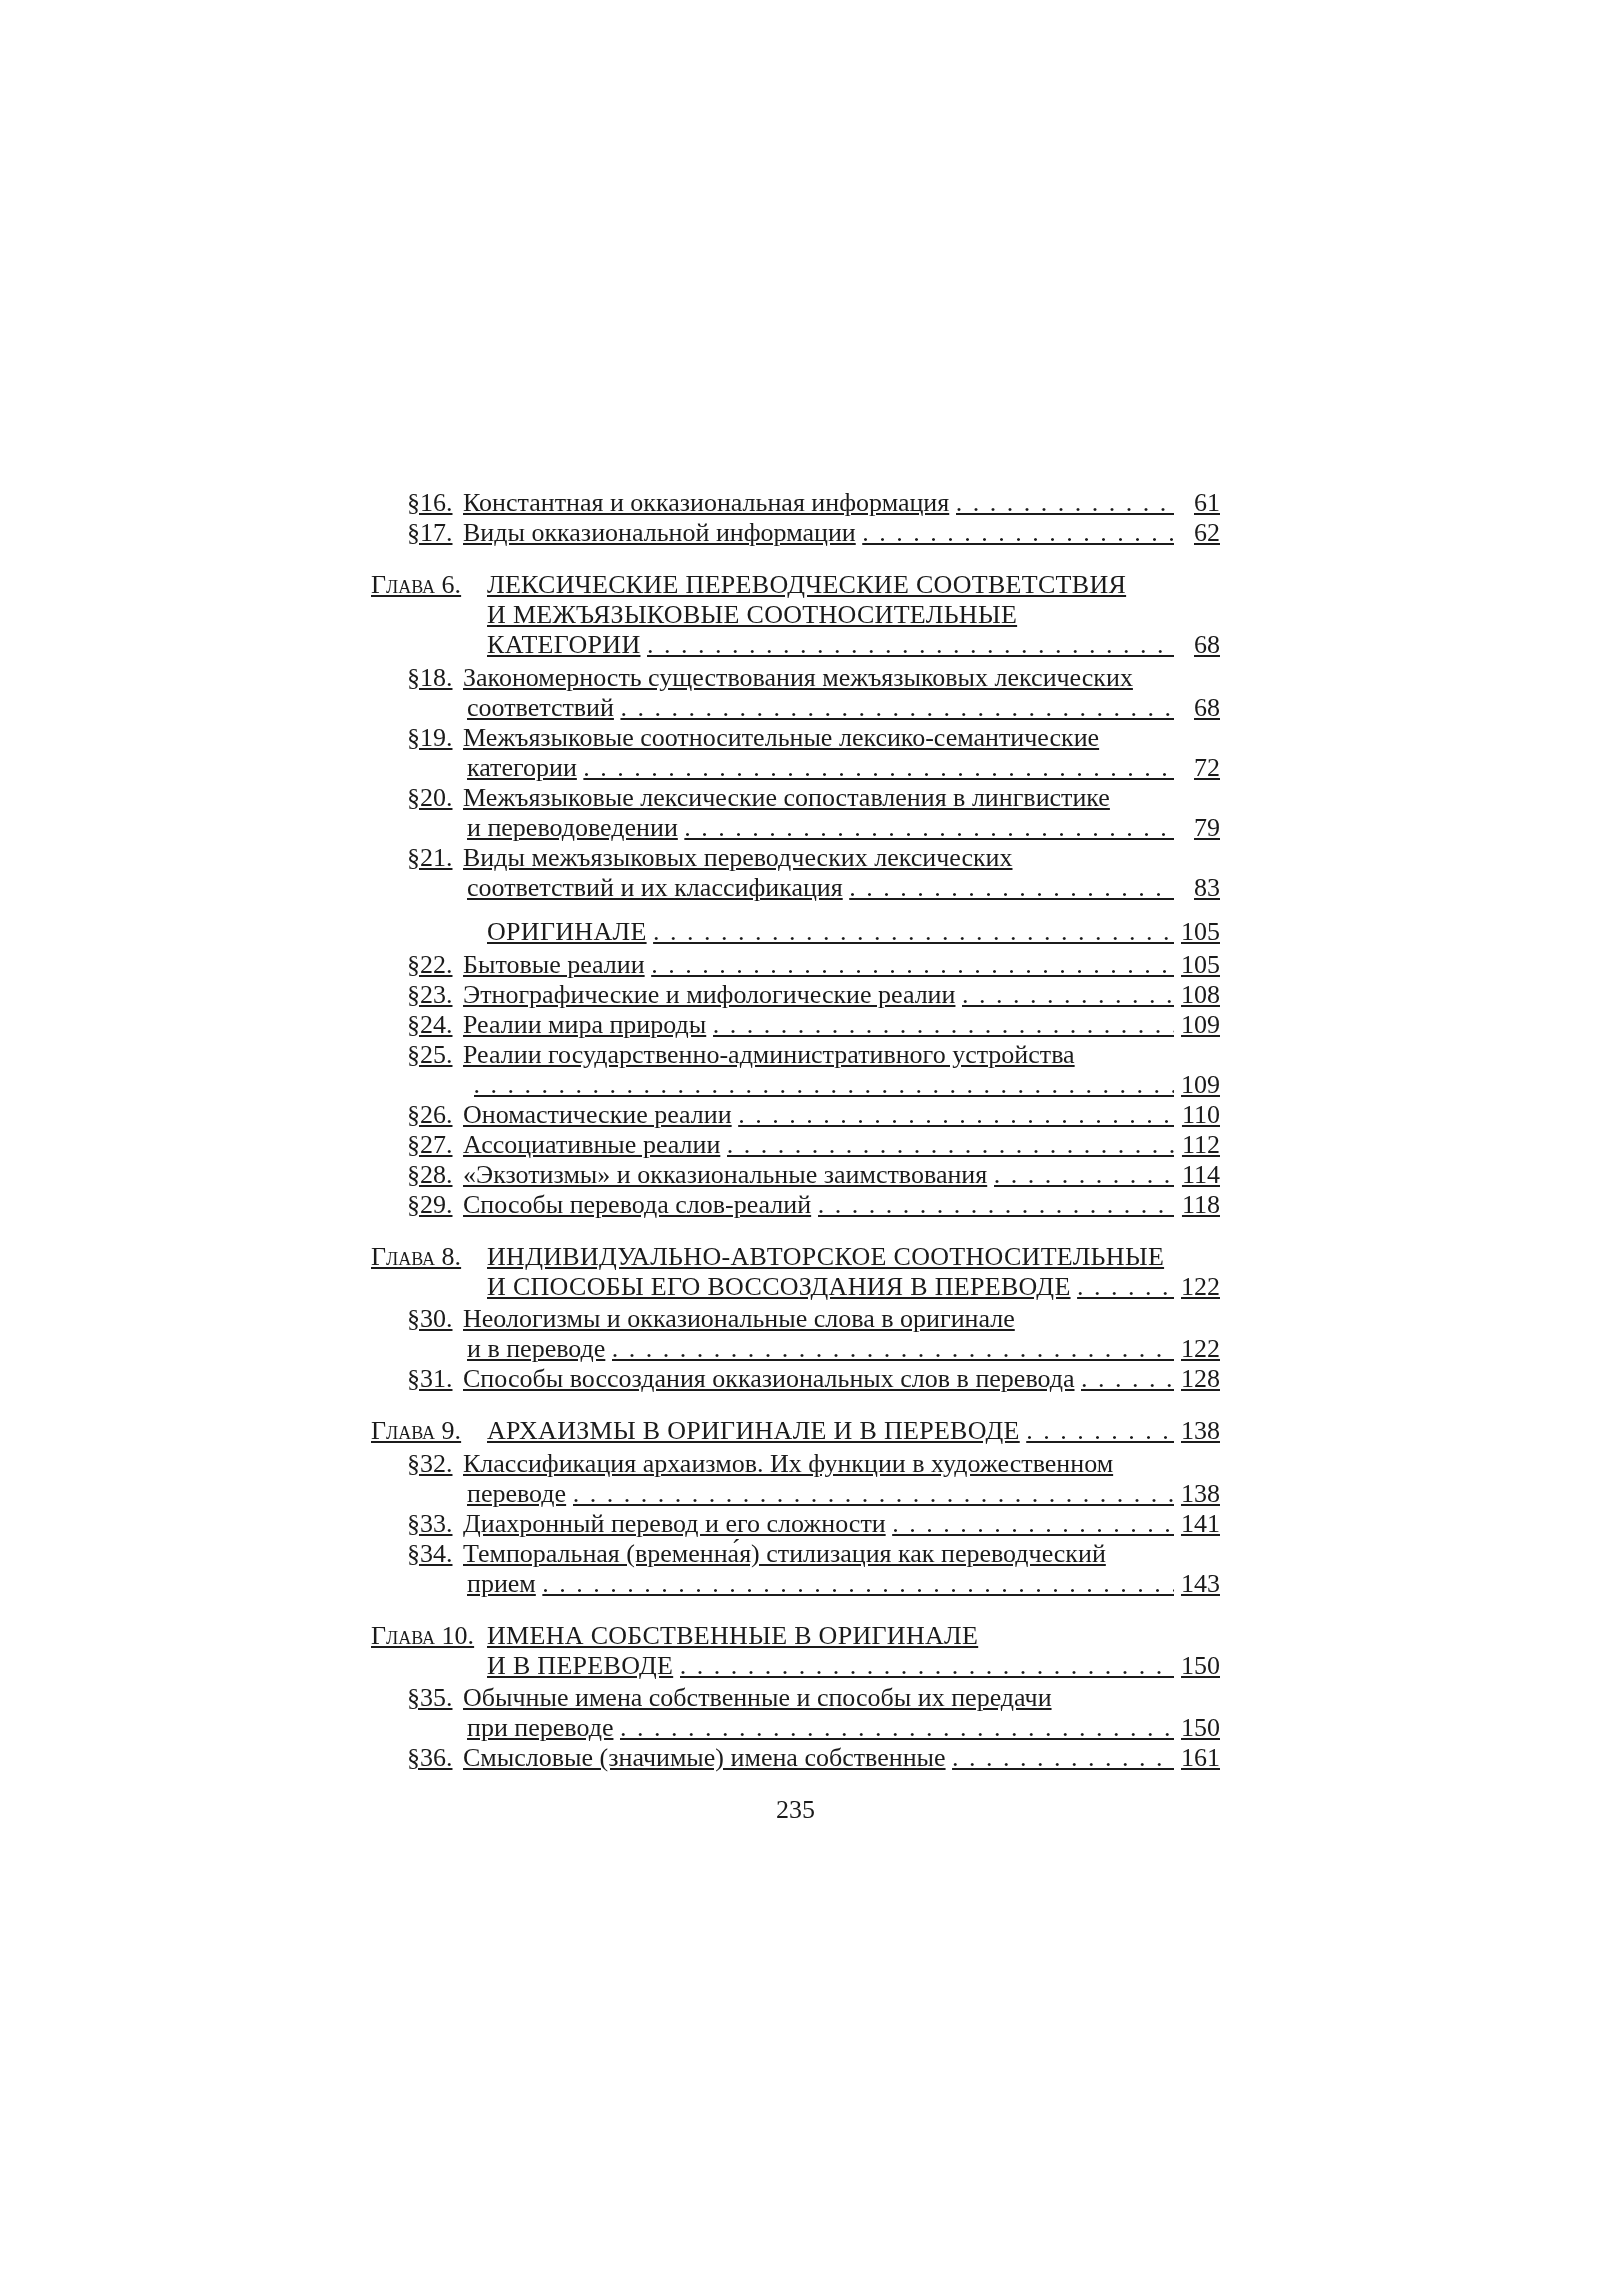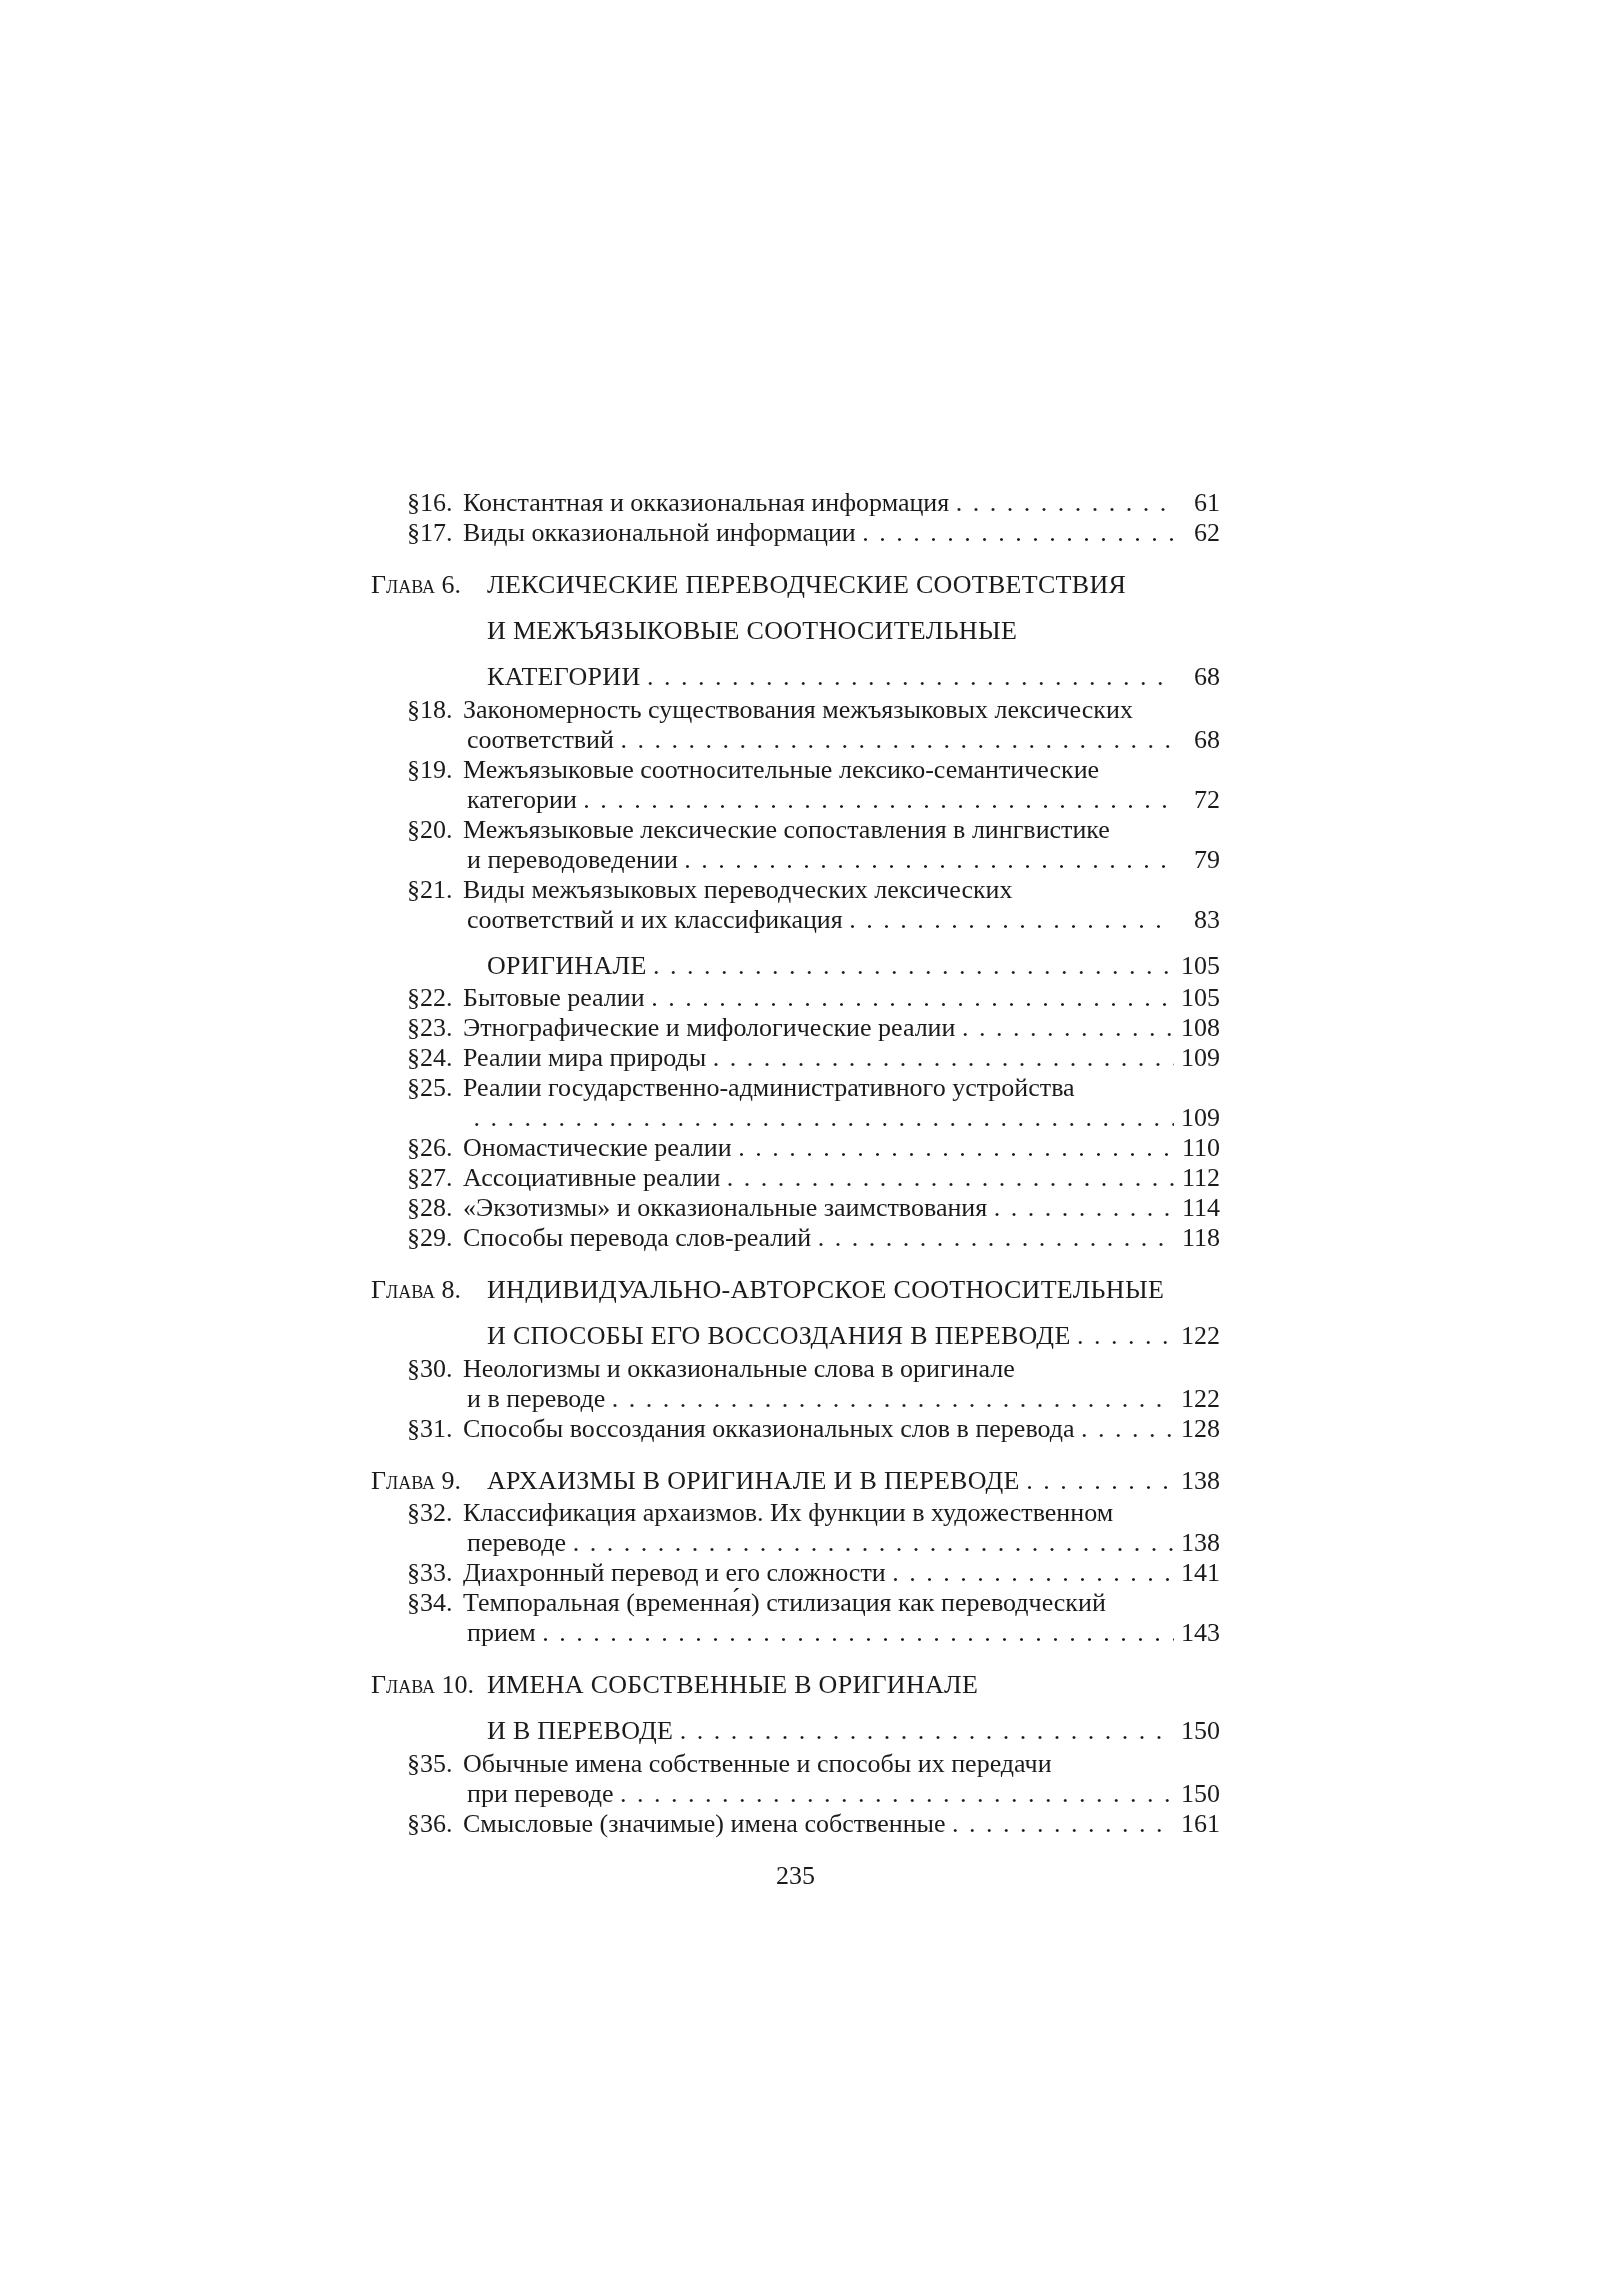--- a/index.html
+++ b/index.html
@@ -23,36 +23,37 @@
     font-size: 26px;
     line-height: 30px;
   }
   .entry { margin: 0; }
   .entry.chapter { margin-top: 14.4px; margin-bottom: 2.6px; }
   .toc-line {
     display: flex;
     align-items: flex-start;
     height: 30px;
     white-space: nowrap;
+    text-decoration: underline;
   }
   
   .entry.section .toc-line.first { padding-left: 36px; }
   .entry.section .lbl {
     flex: 0 0 auto;
     width: 56px;
   }
   .entry.section .toc-line.cont { padding-left: 96px; }
   
   .entry.chapter .toc-line.first { padding-left: 0; margin-top: 22px; }
   .entry.chapter .lbl {
     flex: 0 0 auto;
     width: 116px;
     font-variant: small-caps;
   }
-  .entry.chapter .toc-line.cont { padding-left: 116px; margin-top: 16px; }
+  .entry.chapter .toc-line.cont { padding-left: 116px; }
   .entry.chapter .txt { letter-spacing: 0.3px; }
   .txt { flex: 0 0 auto; }
   .dots {
     flex: 1 1 auto;
     overflow: hidden;
     white-space: nowrap;
     margin: 0 2.6px 0 6.5px;
     letter-spacing: 10.5px;
   }
   .page {

